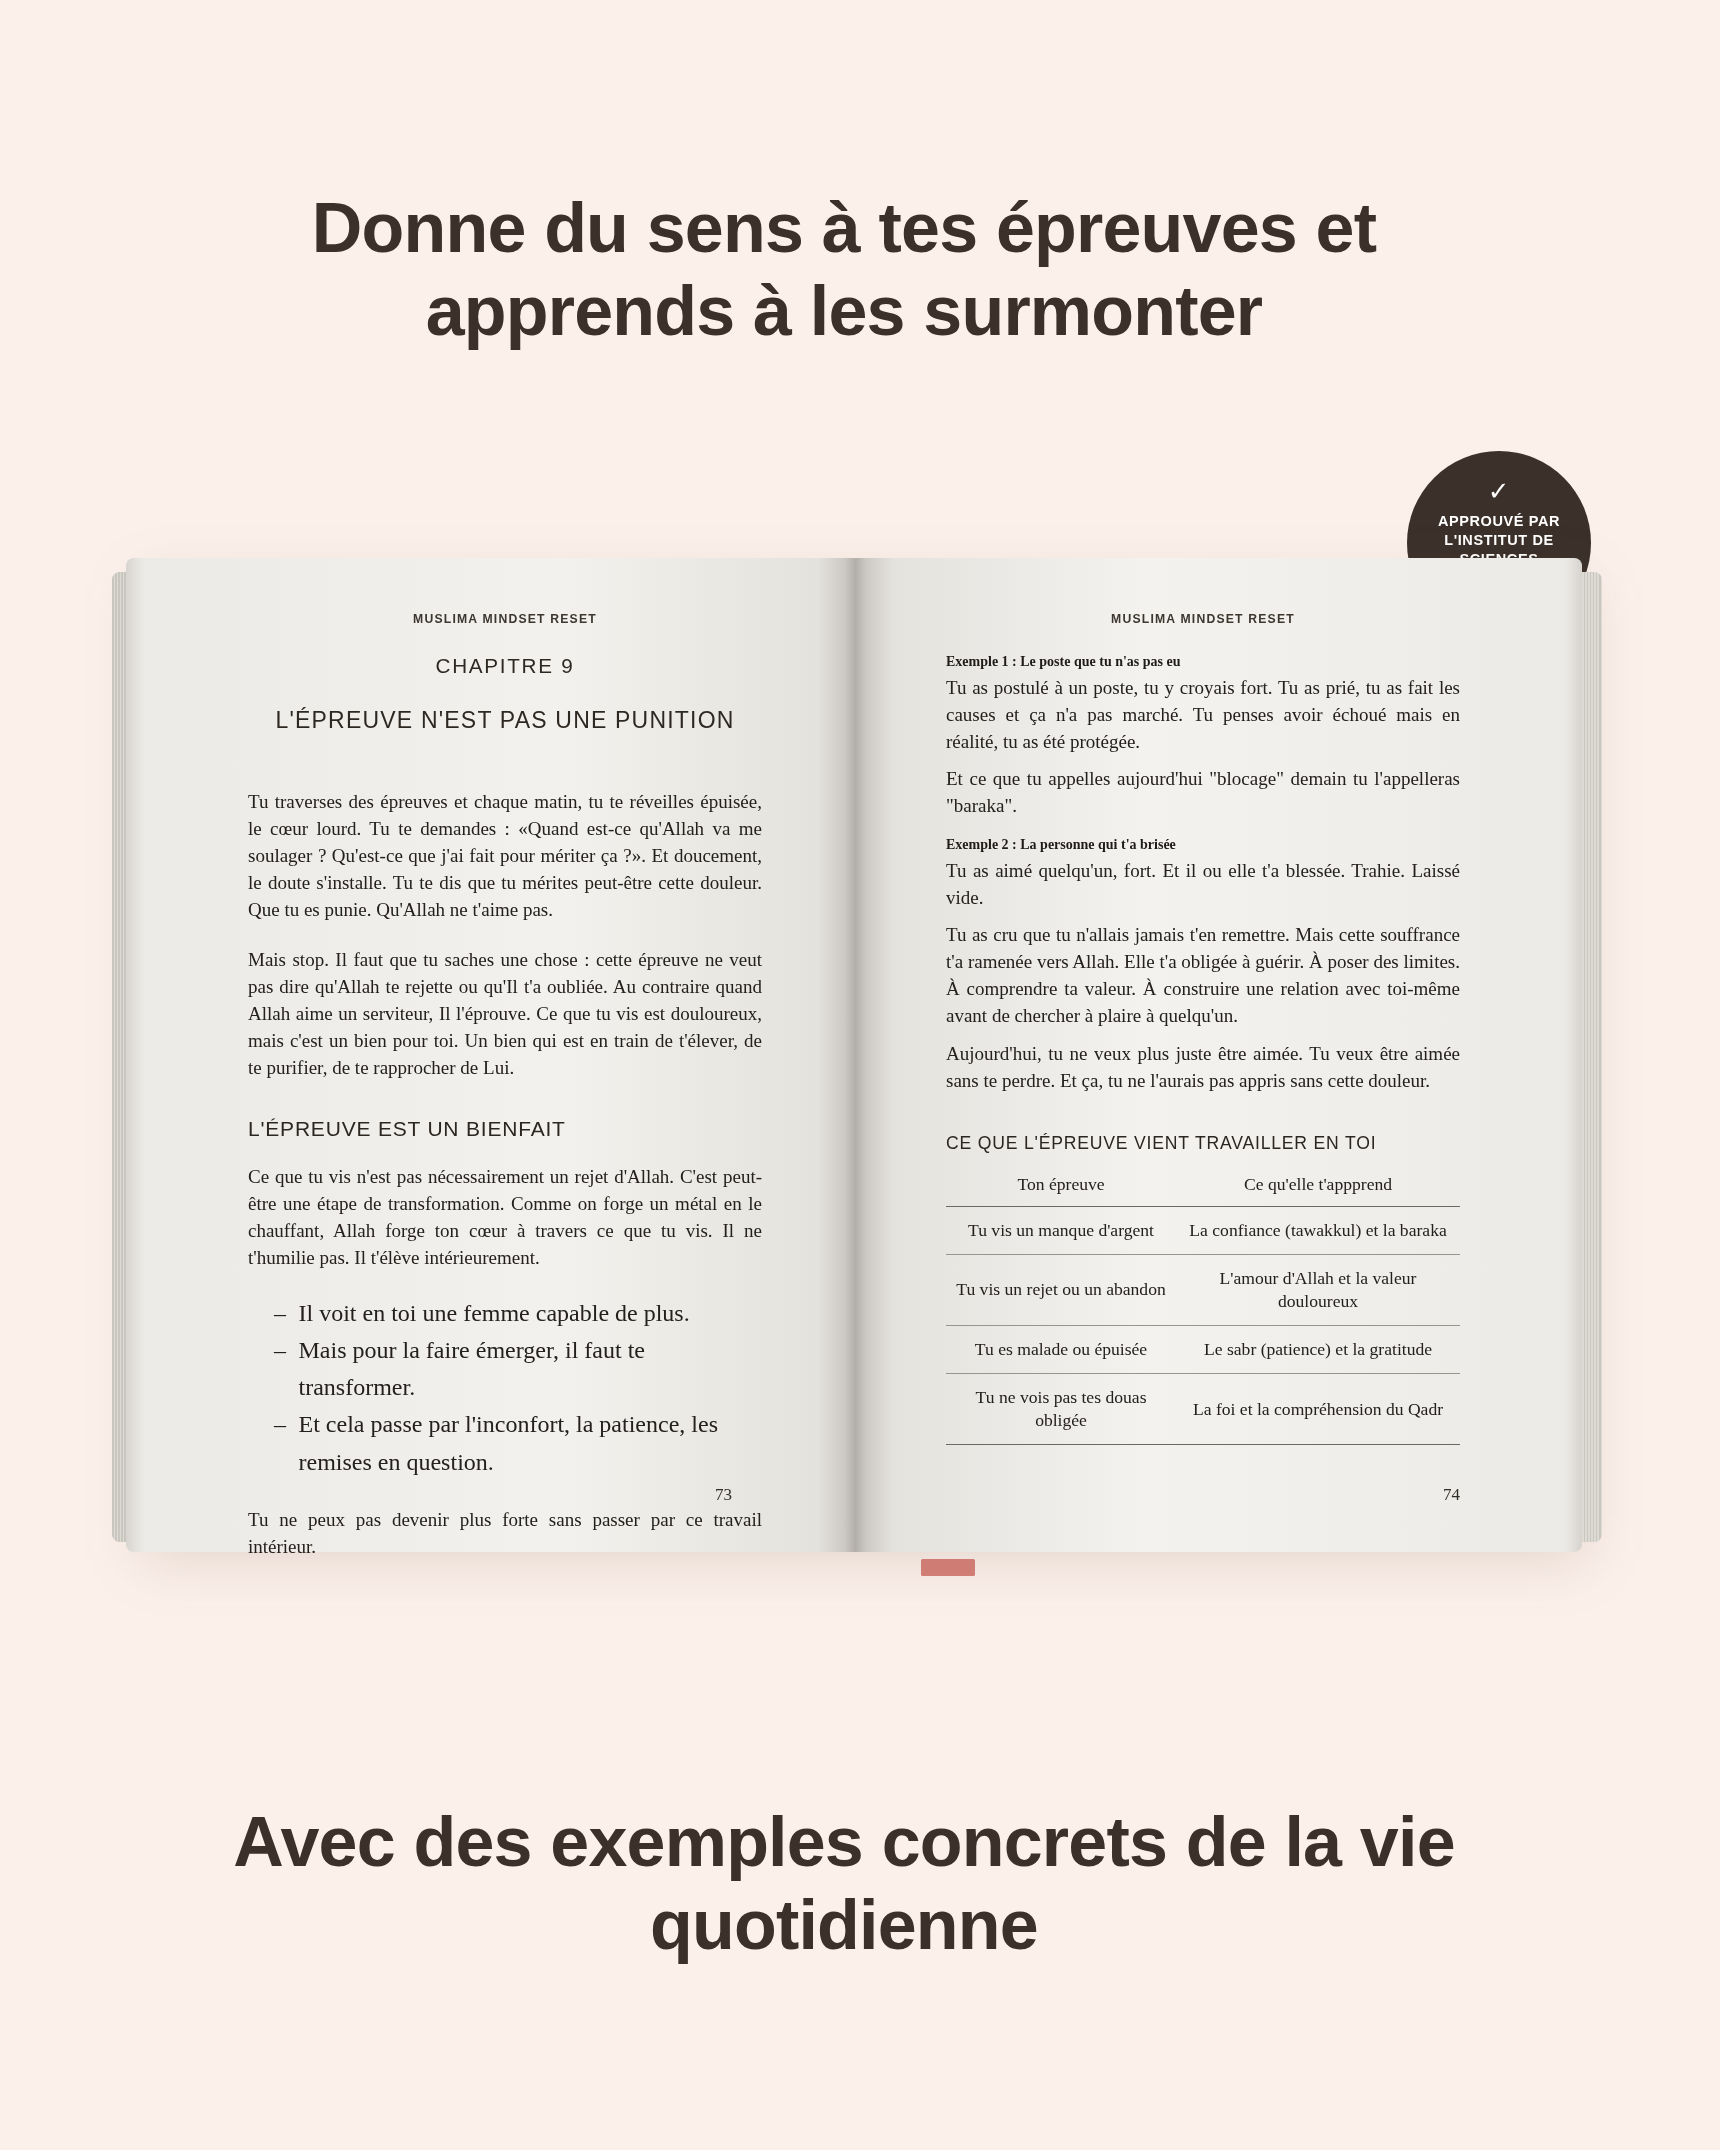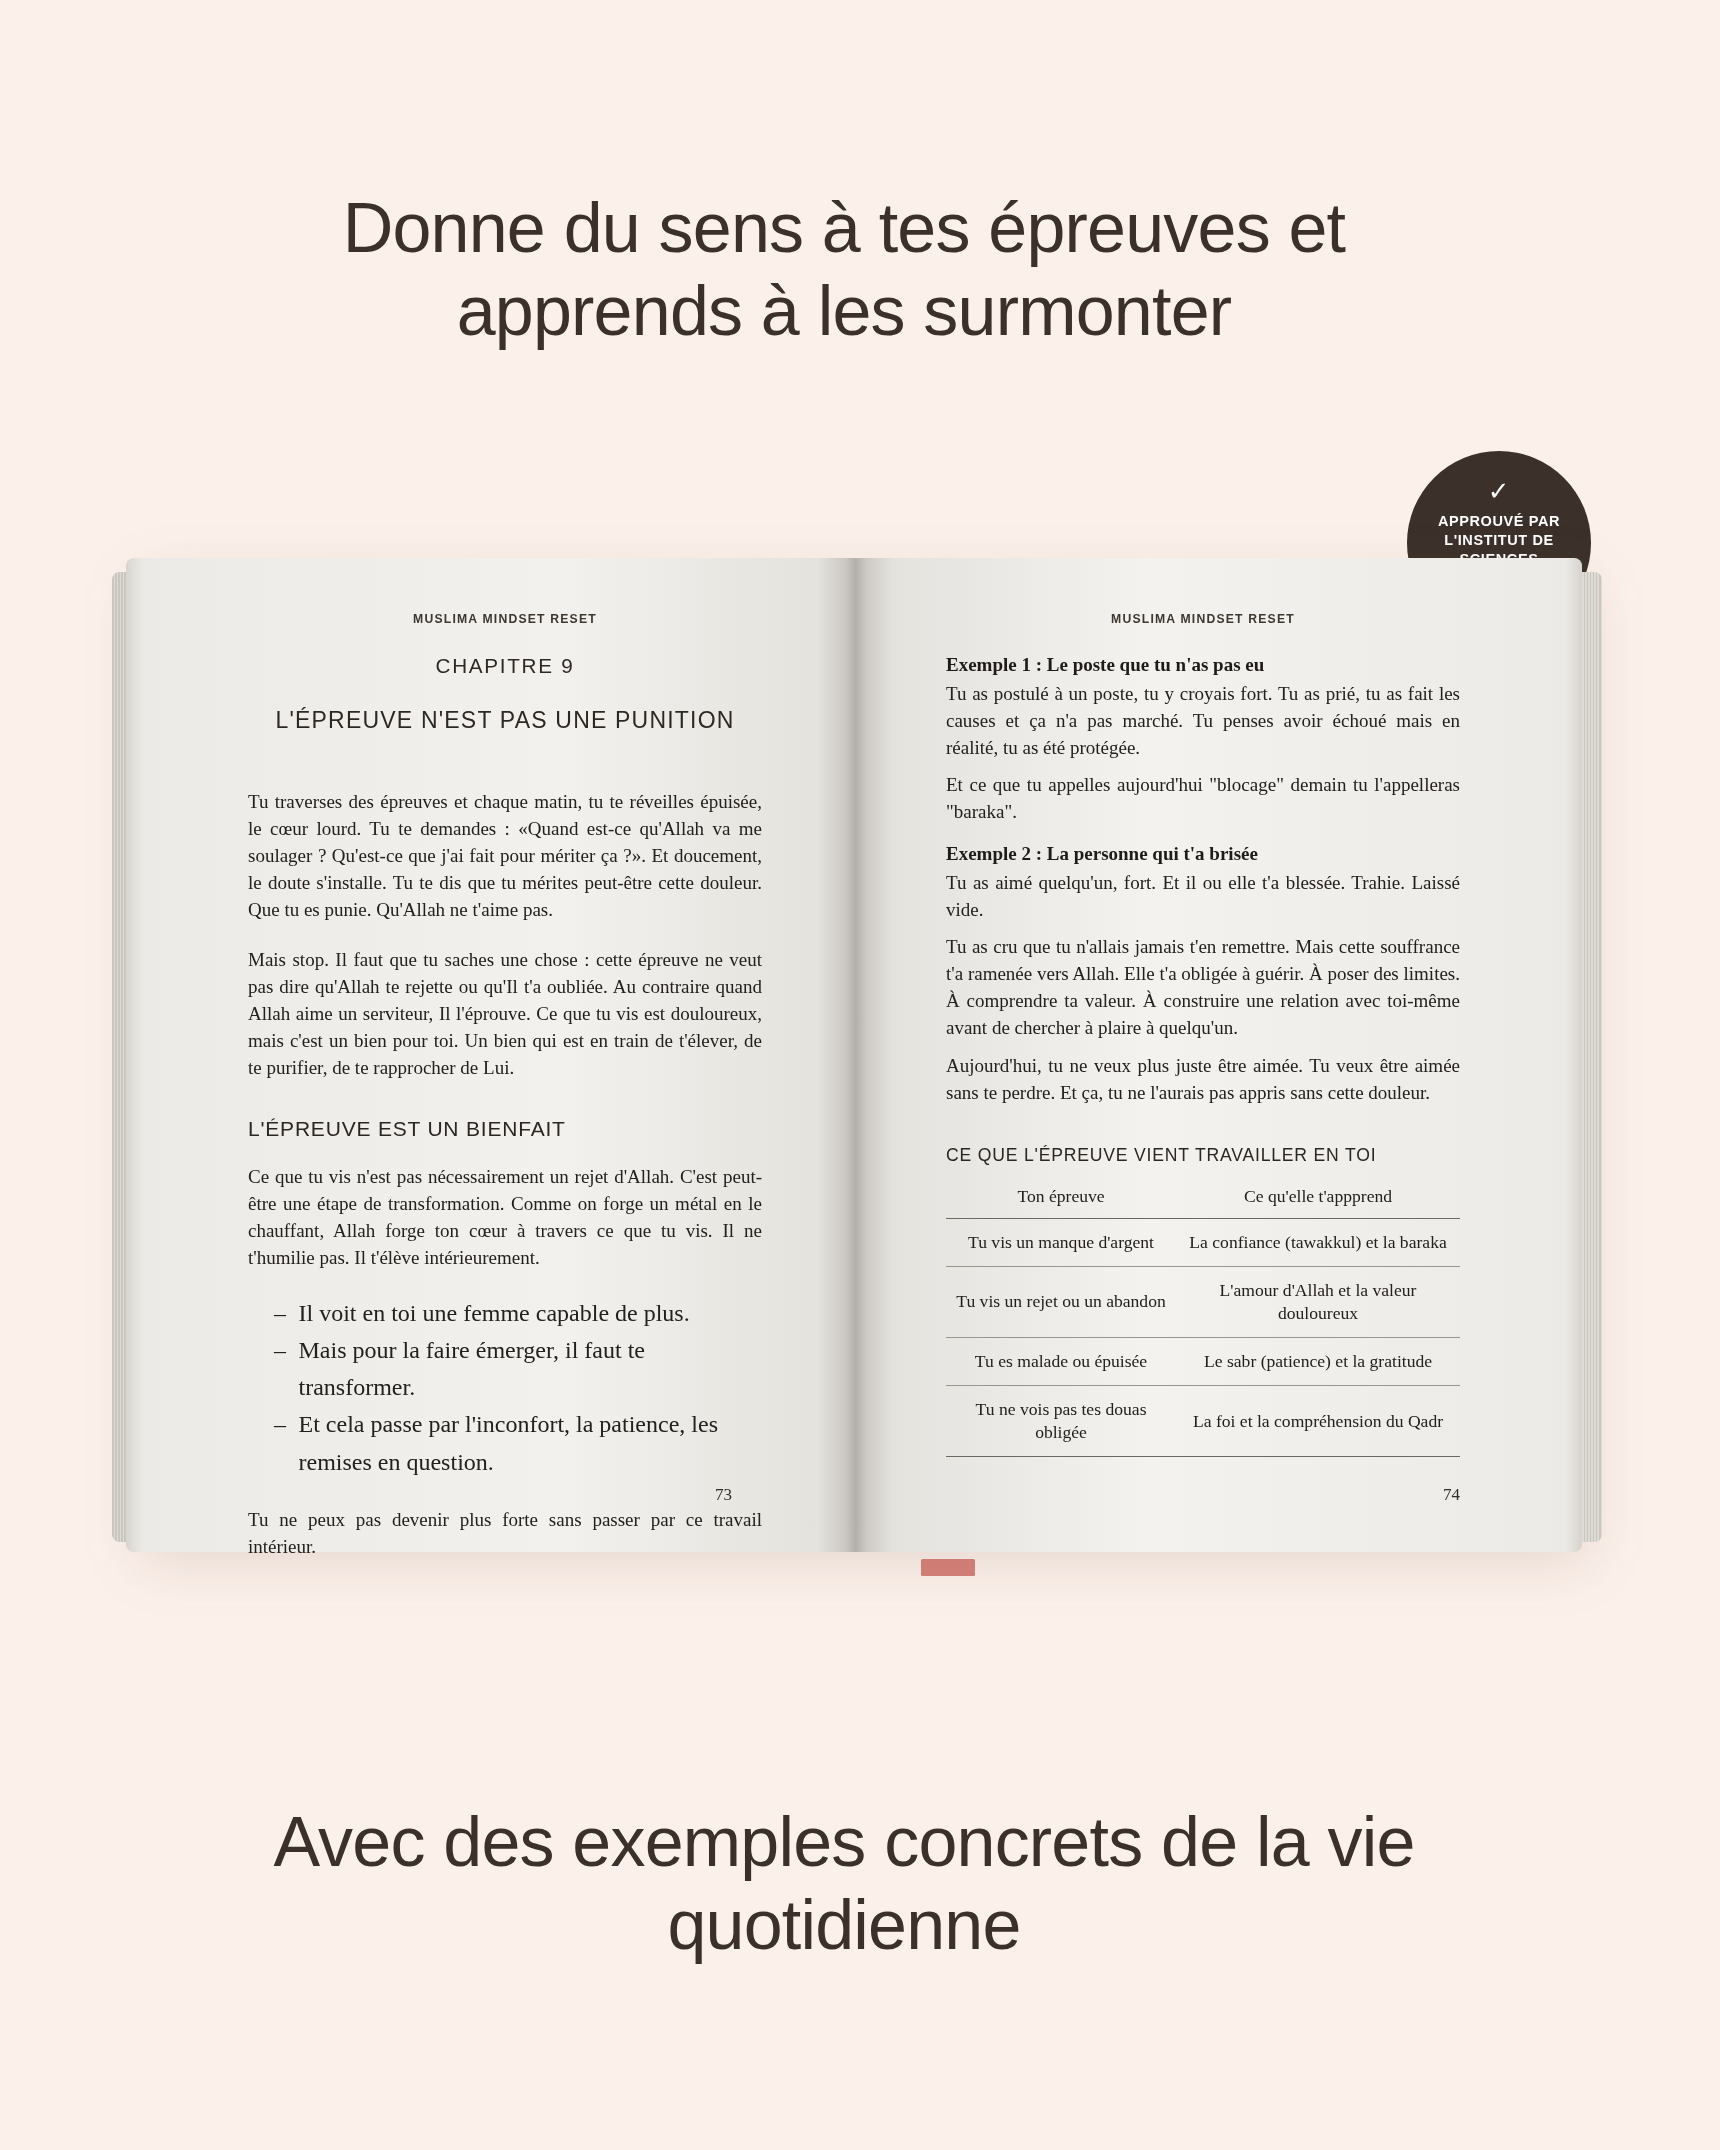--- a/index.html
+++ b/index.html
@@ -15,21 +15,21 @@
     overflow: hidden;
   }
 
   
   .headline {
     position: absolute;
     left: 0;
     width: 1688px;
     text-align: center;
     color: #3b302a;
-    font-weight: 400;
+    font-weight: 700;
     letter-spacing: -0.8px;
     line-height: 1.18;
   }
   .headline-top {
     top: 187px;
     font-size: 70px;
   }
   .headline-bottom {
     top: 1801px;
     font-size: 70px;
@@ -155,21 +155,21 @@
   .bullets li::before {
     content: "–";
     position: absolute;
     left: 0;
     top: 0;
   }
 
   .example-head {
     font-family: "Liberation Serif", serif;
     font-weight: 700;
-    font-size: 19px;
+    font-size: 14px;
     color: #1f1b18;
     margin: 0 0 4.6px 0;
   }
   .example-head.second { margin-top: 17px; }
 
   .table-head {
     font-family: "Liberation Sans", sans-serif;
     font-size: 17.6px;
     letter-spacing: 0.8px;
     color: #2c2621;

